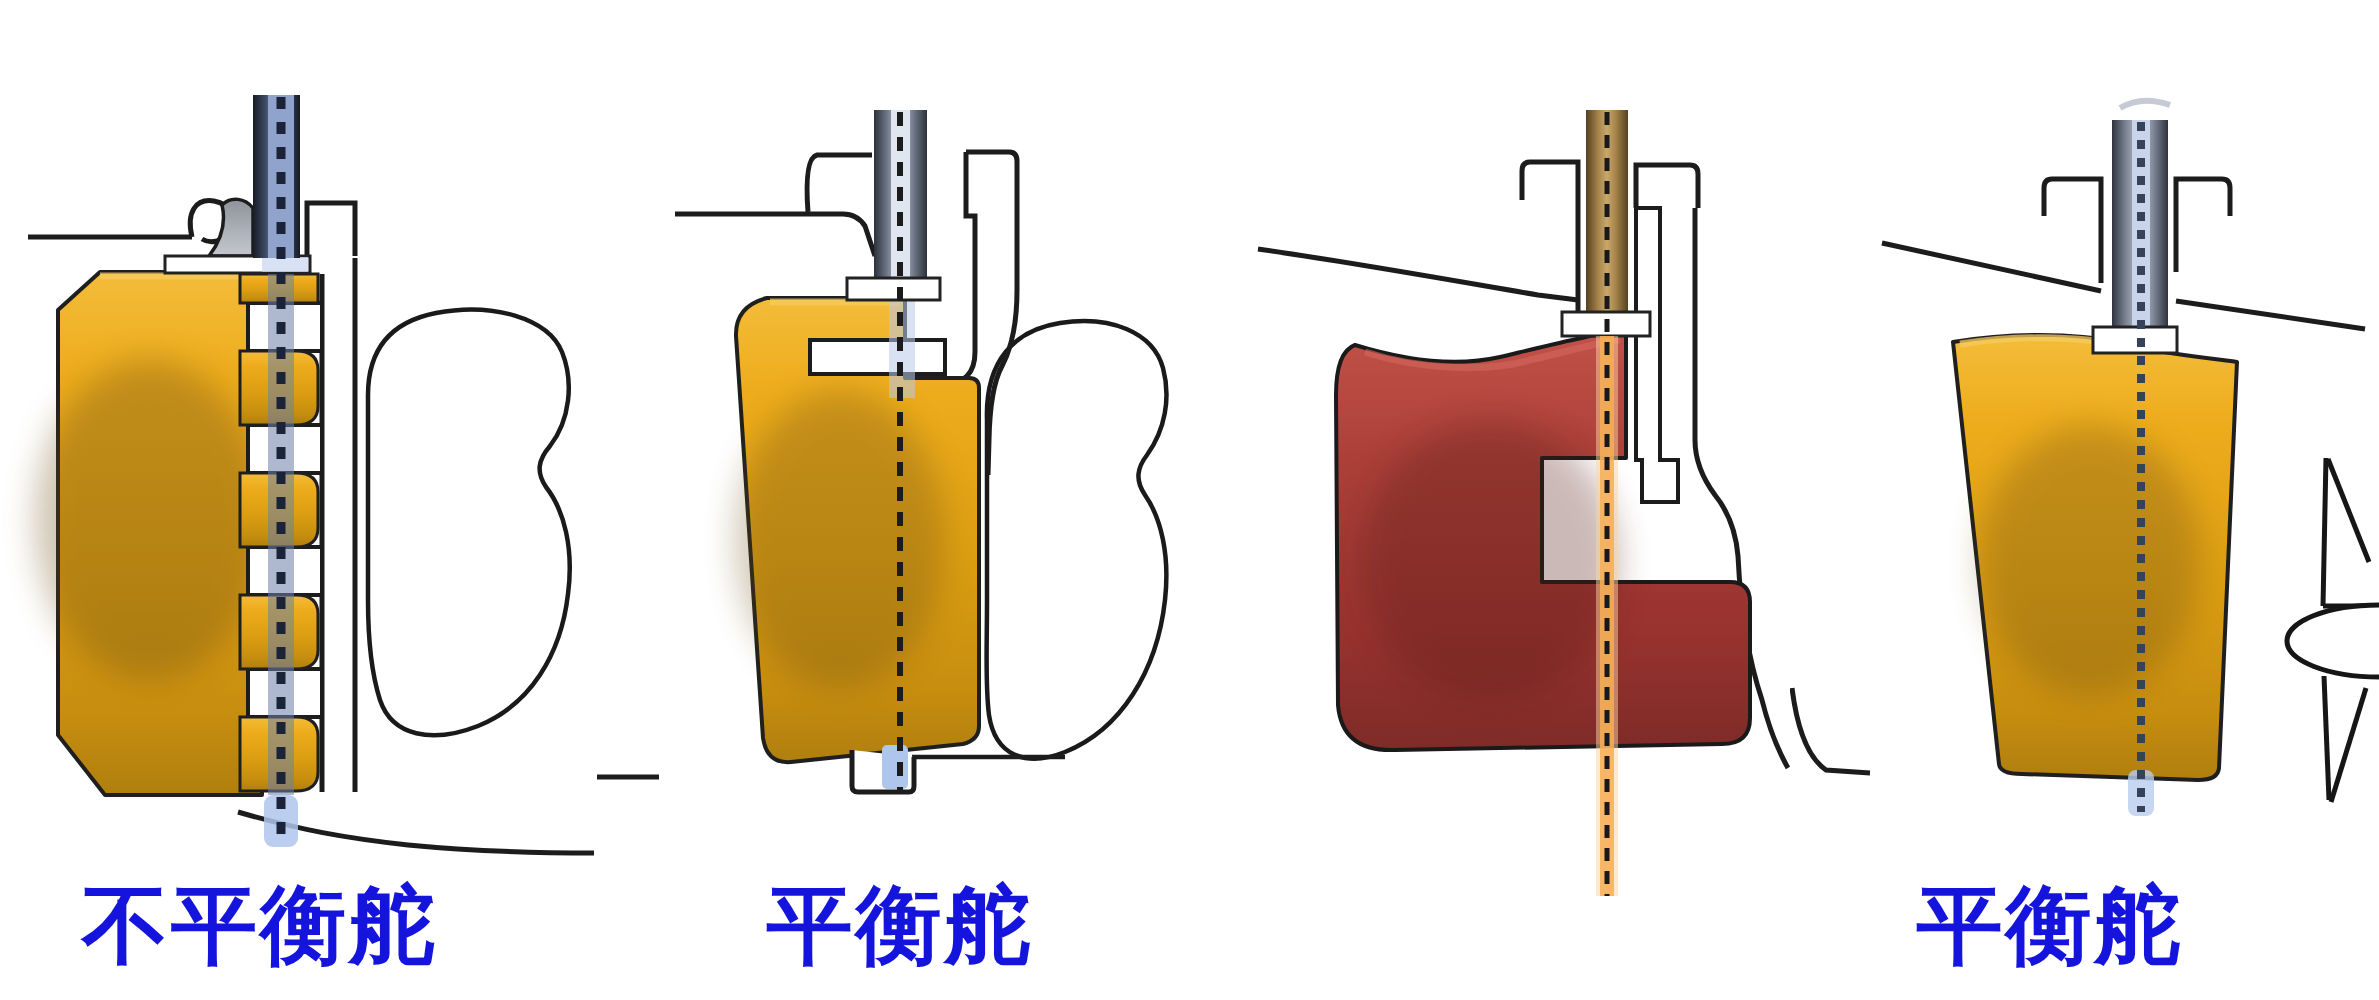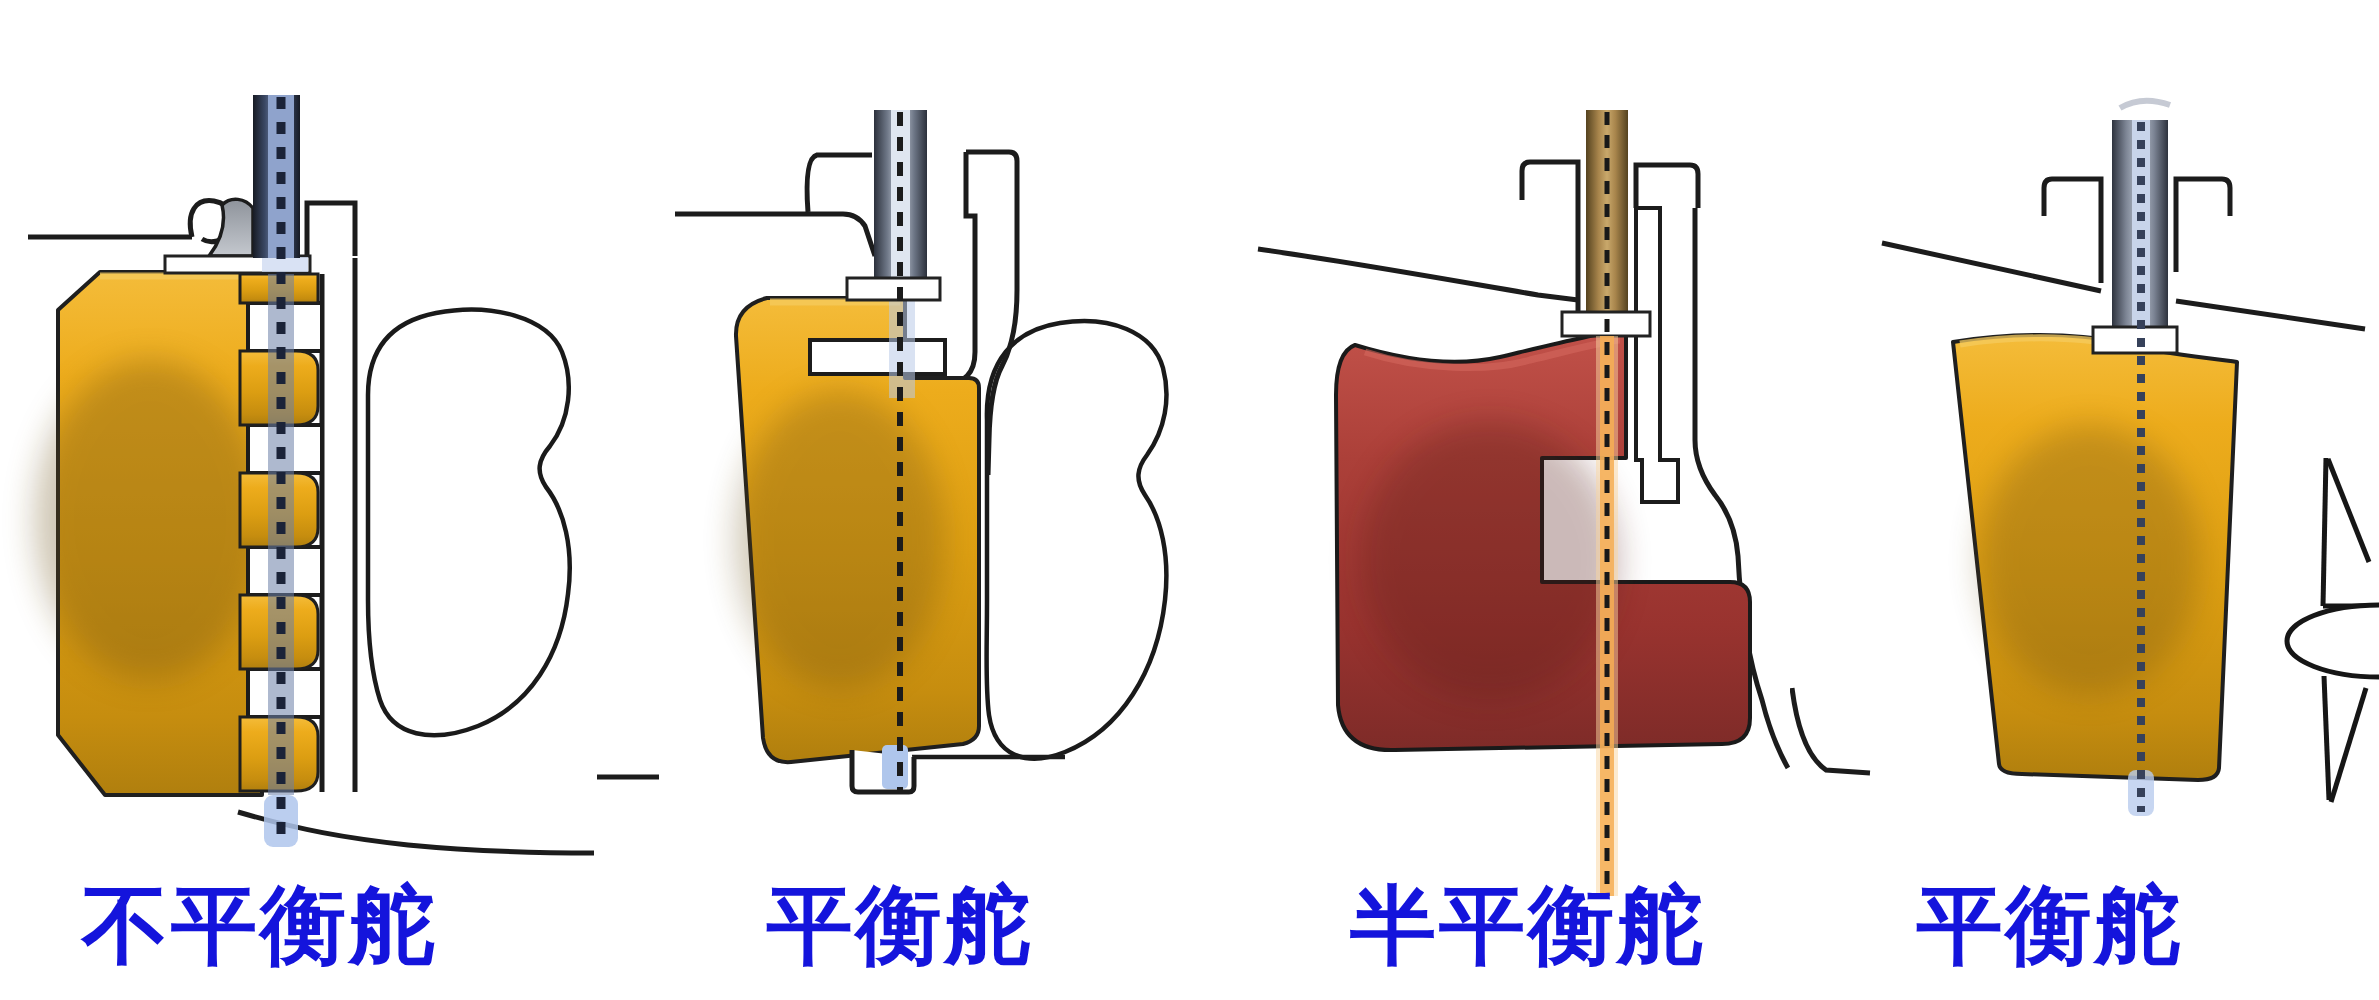--- a/index.html
+++ b/index.html
@@ -202,21 +202,20 @@
 
       <path d="M446,208 V460 H452 V502 H488 V460 H470 V208 Z" fill="#ffffff" stroke="#1C1C1C" stroke-width="4"></path>
 
       <rect x="396" y="110" width="42" height="202" fill="url(#p3-stock)"></rect>
       <rect x="372" y="312" width="88" height="24" fill="#ffffff" stroke="#222222" stroke-width="3"></rect>
 
       <rect x="406" y="336" width="22" height="560" fill="#FAD6A0" opacity="0.5"></rect>
       <rect x="410" y="336" width="14" height="560" fill="#F6AE54" opacity="0.85"></rect>
       <line x1="417" y1="112" x2="417" y2="896" stroke="#191919" stroke-width="5" stroke-dasharray="13 10"></line>
     </svg>
-    <div class="rudder-label">半平衡舵</div>
   </div>
 
   <div class="panel" id="p4">
     <svg width="589" height="1000" viewBox="0 0 589 1000">
       <defs>
         <linearGradient id="p4-gold" x1="0" y1="0" x2="0" y2="1">
           <stop offset="0" stop-color="#F4BC3A"></stop>
             <stop offset="0.2" stop-color="#EDAC1C"></stop>
           <stop offset="0.55" stop-color="#DC9E12"></stop>
             <stop offset="0.85" stop-color="#C68D0F"></stop>

